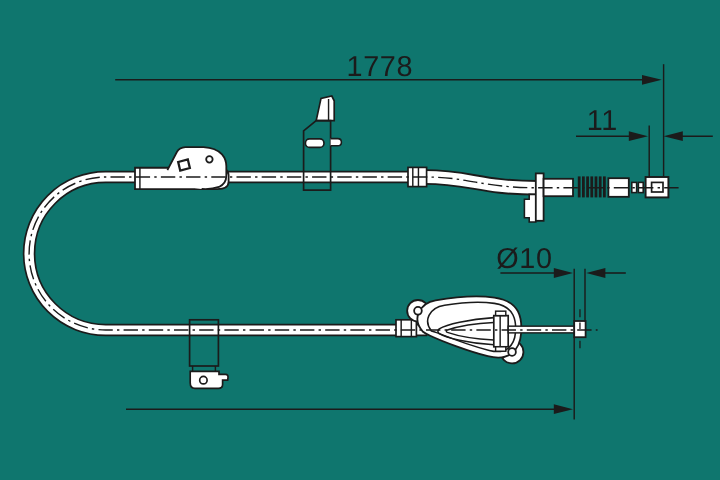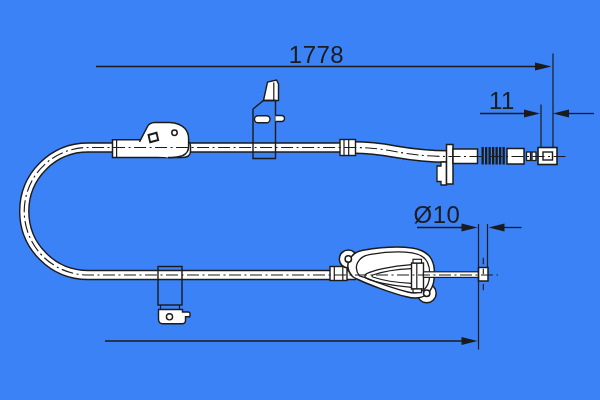--- a/index.html
+++ b/index.html
@@ -1,17 +1,17 @@
 <!DOCTYPE html>
 <html><head>
 <meta charset="utf-8">
 <style>
   html,body{margin:0;padding:0;background:#ffffff;}
   .stage{
-    position:relative;width:600px;height:400px;background:#3b82f6;overflow:hidden;
+    position:relative;width:600px;height:400px;background:#0f766e;overflow:hidden;
     font-family:"Liberation Sans",sans-serif;
   }
   svg{position:absolute;left:0;top:0;}
   text{
     font-family:"Liberation Sans",sans-serif;
     font-size:24px;
     fill:#1b1b1b;
     letter-spacing:0.5px;
   }
   .oln{stroke:#1b1b1b;fill:#ffffff;}

